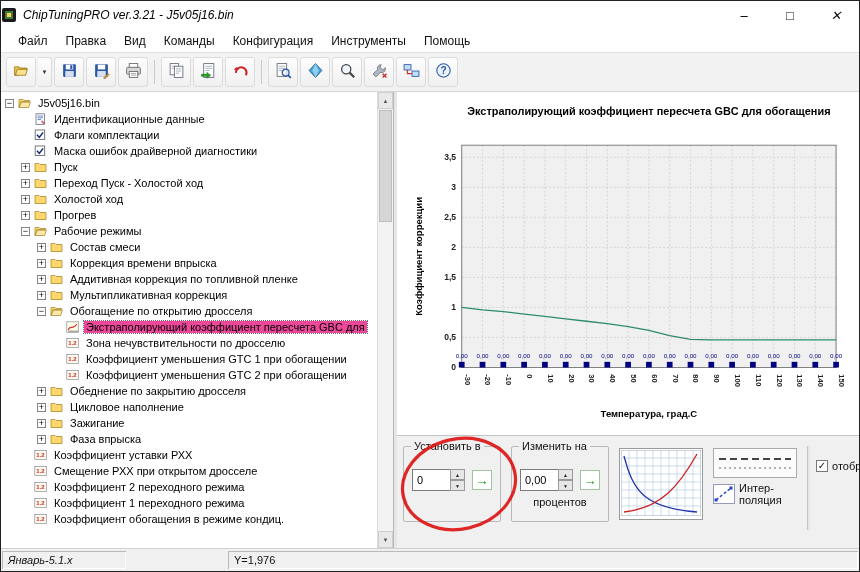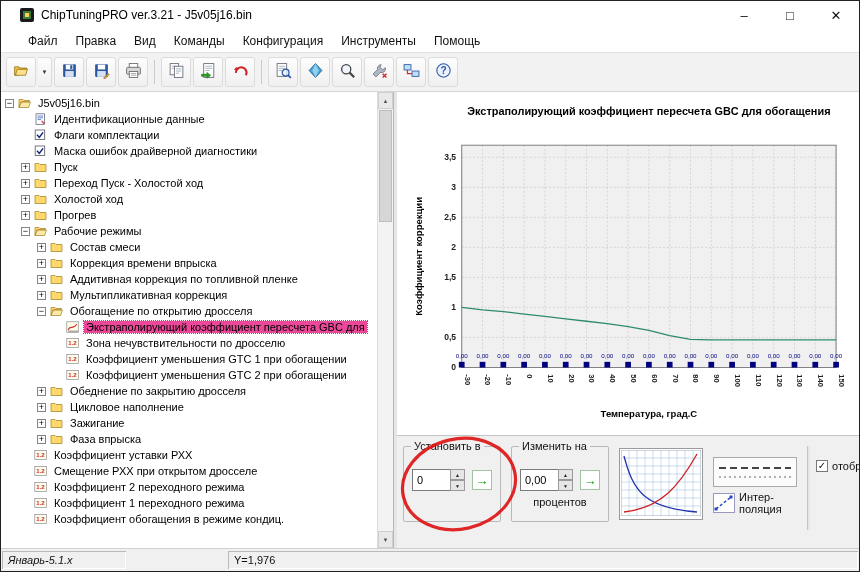--- a/index.html
+++ b/index.html
@@ -1,25 +1,25 @@
 <!DOCTYPE html>
 <html><head>
 <meta charset="utf-8">
 <style>
   html,body{margin:0;padding:0;background:#888;font-family:"Liberation Sans",sans-serif;}
   .window{width:860px;height:572px;box-sizing:border-box;border:1px solid #222;background:#f0f0f0;
           display:flex;flex-direction:column;position:relative;overflow:hidden;}
   
-  .titlebar{height:28px;background:#fff;display:flex;align-items:center;padding:0 0 0 18px;gap:6px;flex:0 0 auto;}
+  .titlebar{height:28px;background:#fff;display:flex;align-items:center;padding:0 0 0 0;gap:6px;flex:0 0 auto;font-style:italic;}
   .app-icon{width:16px;height:16px;flex:0 0 auto;}
   .title{font-size:12px;color:#000;}
   .win-controls{margin-left:auto;display:flex;height:100%;}
   .win-btn{width:46px;height:100%;display:flex;align-items:center;justify-content:center;font-size:13px;color:#111;cursor:default;}
   
-  .menubar{height:23px;background:#fff;border-bottom:1px solid #e2e2e2;display:flex;align-items:stretch;font-size:12px;padding-left:18px;flex:0 0 auto;}
+  .menubar{height:23px;background:#fff;border-bottom:1px solid #e2e2e2;display:flex;align-items:stretch;font-size:12px;padding-left:8px;flex:0 0 auto;}
   .menu-item{display:flex;align-items:center;padding:0 9px;color:#111;}
   
   .toolbar{height:38px;background:#f2f2f2;border-bottom:1px solid #d6d6d6;display:flex;align-items:center;padding:0 5px;gap:2px;flex:0 0 auto;}
   .tb-btn{width:28px;height:28px;display:flex;align-items:center;justify-content:center;border:1px solid #dcdcdc;border-radius:3px;
           background:linear-gradient(#fdfdfd,#f0f0f0);}
   .tb-caret{width:13px;height:28px;display:flex;align-items:center;justify-content:center;font-size:6px;color:#333;
           border:1px solid #dcdcdc;border-left:none;border-radius:0 3px 3px 0;background:linear-gradient(#fdfdfd,#f0f0f0);}
   .tb-sep{width:1px;height:24px;background:#c9c9c9;margin:0 4px;}
   
   .main{flex:1;display:flex;min-height:0;}
@@ -50,21 +50,21 @@
   .spin{display:flex;height:22px;}
   .spin-value{width:38px;box-sizing:border-box;border:1px solid #7a7a7a;border-right:none;background:#fff;font-size:11px;
               display:flex;align-items:center;padding:0 4px;}
   .spin-btns{display:flex;flex-direction:column;width:15px;height:22px;}
   .spin-btn{flex:1;box-sizing:border-box;border:1px solid #9a9a9a;background:#e6e6e6;font-size:5px;color:#222;
             display:flex;align-items:center;justify-content:center;}
   .go-btn{width:20px;height:20px;margin-left:7px;border:1px solid #9fc49f;background:#fff;color:#0b9a0b;
           font-size:13px;font-weight:bold;display:flex;align-items:center;justify-content:center;padding:0;}
   .unit-label{font-size:11px;margin-top:5px;text-align:center;color:#111;}
   .curve-btn{width:84px;height:72px;padding:1px;border:1px solid #9a9a9a;background:#fff;margin-top:2px;}
-  .interp-panel{width:92px;display:flex;flex-direction:column;gap:4px;margin-top:11px;}
+  .interp-panel{width:92px;display:flex;flex-direction:column;gap:4px;margin-top:2px;}
   .dash-box{border:1px solid #aaa;background:#fbfbfb;height:28px;display:flex;align-items:center;justify-content:center;}
   .interp-row{display:flex;align-items:center;gap:4px;}
   .interp-icon{flex:0 0 auto;display:inline-flex;}
   .interp-label{font-size:11px;width:52px;line-height:1.1;color:#111;}
   .chk-area{margin-left:auto;display:flex;align-items:flex-start;gap:6px;height:100%;}
   .v-divider{width:2px;height:84px;background:#e6e6e6;border-left:1px solid #c4c4c4;}
   .chk-row{display:flex;align-items:center;gap:4px;margin-top:14px;}
   .chk-box{width:12px;height:12px;box-sizing:border-box;border:1px solid #777;background:#fff;display:inline-flex;
            align-items:center;justify-content:center;font-size:10px;line-height:10px;color:#111;}
   .chk-label{font-size:11px;color:#111;}

